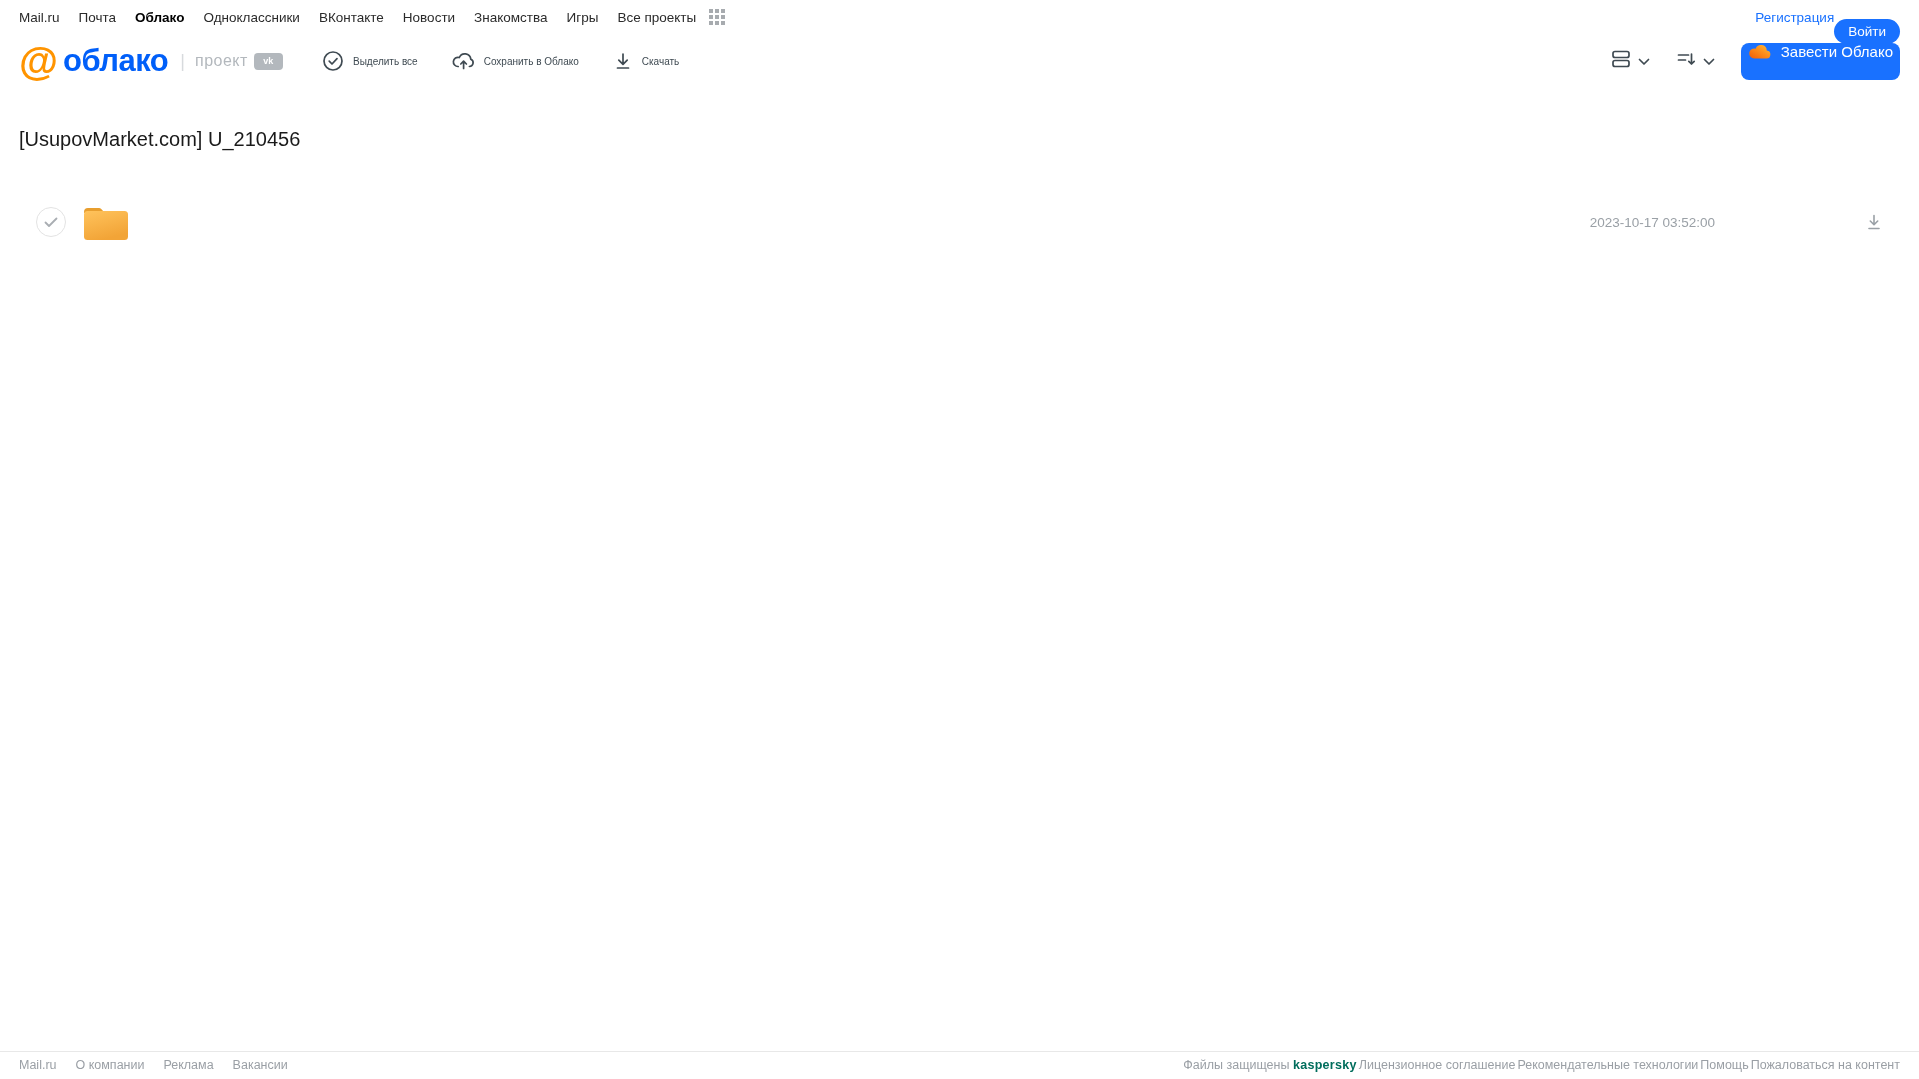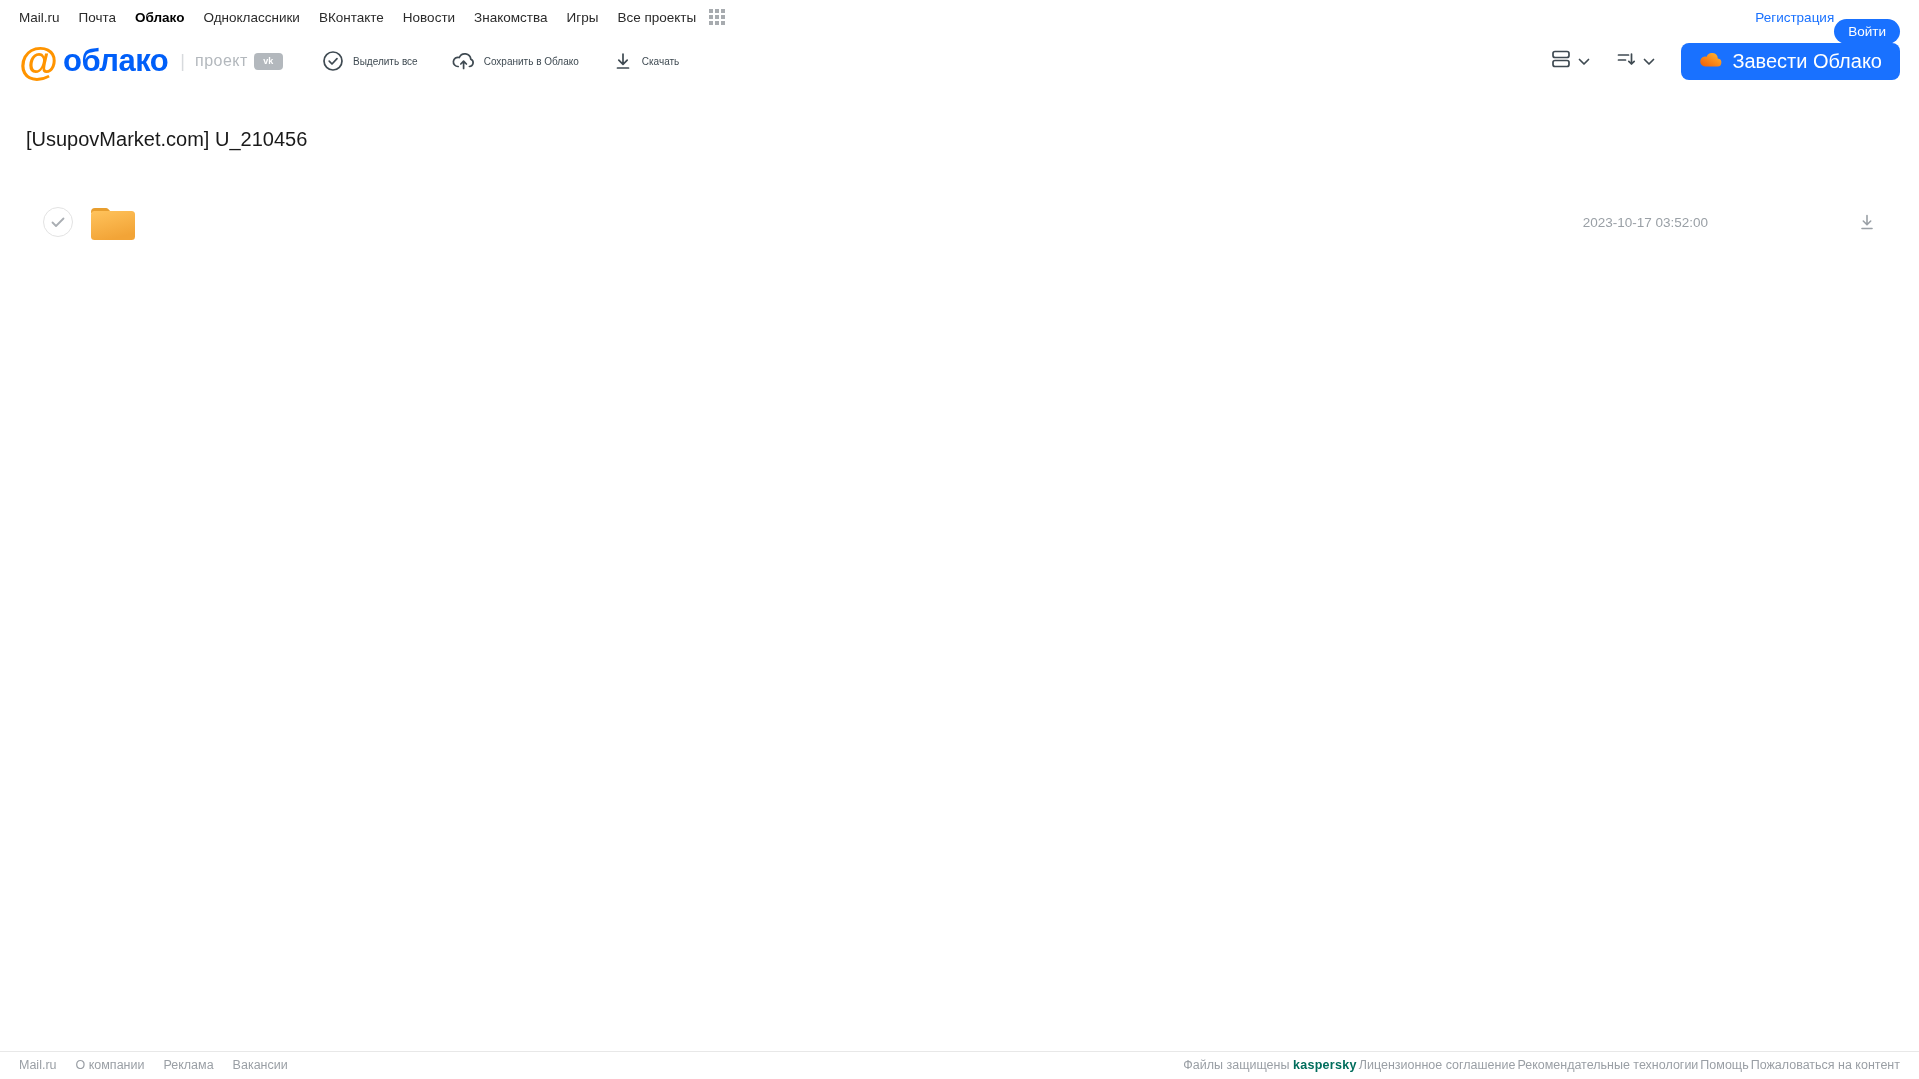--- a/index.html
+++ b/index.html
@@ -34,26 +34,26 @@
 
   .center-toolbar { position:absolute; left:322px; top:0; height:100%;
     display:flex; align-items:center; gap:34px; }
   .tool-btn { display:flex; align-items:center; gap:9px; color:#3f4a52;
     font-size:10px; cursor:pointer; white-space:nowrap; background:none; border:none;
     font-family:inherit; }
   .tool-btn svg { display:block; }
 
   .right-controls { margin-left:auto; display:flex; align-items:center; }
   .icon-group { display:flex; align-items:center; gap:7px; cursor:pointer; margin-right:26px; }
-  .primary-btn { display:flex; align-items:center; gap:10px; background:#1971ff; color:#fff;
-    border:none; border-radius:8px; height:37px; padding:0 18px; font-size:20px;
+  .primary-btn { display:flex; gap:10px; background:#1971ff; color:#fff;
+    border:none; border-radius:8px; height:37px; padding:0 7px; font-size:15px;
     cursor:pointer; font-family:inherit; }
 
   
-  .main { padding:0 26px;margin-top:18px; }
+  .main { padding:0 19px;margin-top:18px; }
   .page-title { margin-top:40px; font-size:20px; color:#1a1a1a; font-weight:400; }
 
   .file-row { display:flex; align-items:center; margin-top:46px; padding:0 17px;
     height:50px; cursor:pointer; }
   .checkbox { width:30px; height:30px; border-radius:50%; border:1px solid #e3e3e3;
     display:flex; align-items:center; justify-content:center; background:#fff;
     cursor:pointer; flex:none; }
   .folder { position:relative; width:48px; height:36px; margin-left:16px; flex:none; }
   .file-name { margin-left:19px; font-size:15px; color:#343b4d; white-space:nowrap;
     overflow:hidden; }

